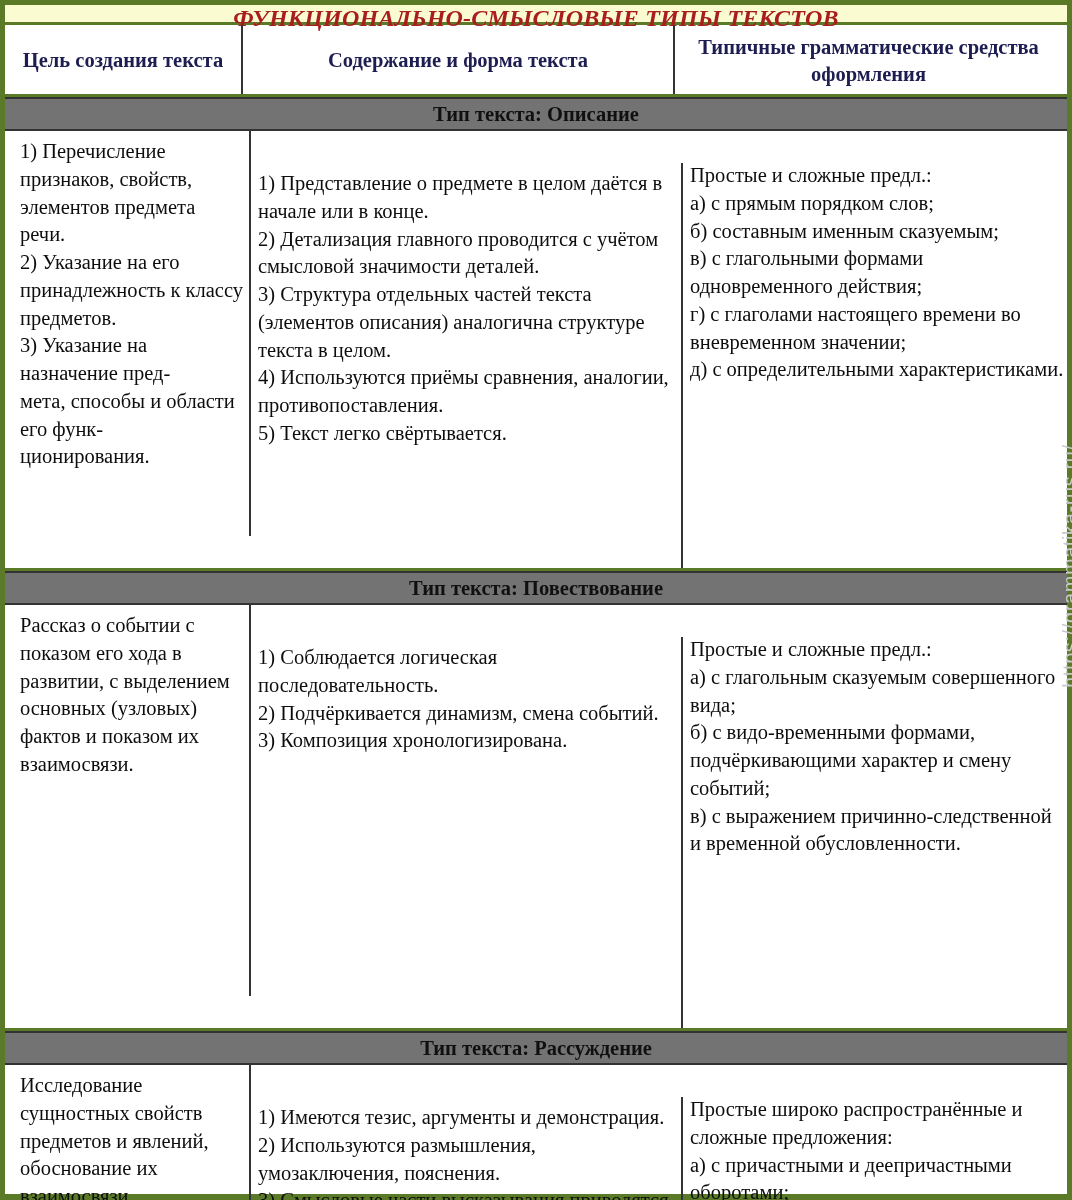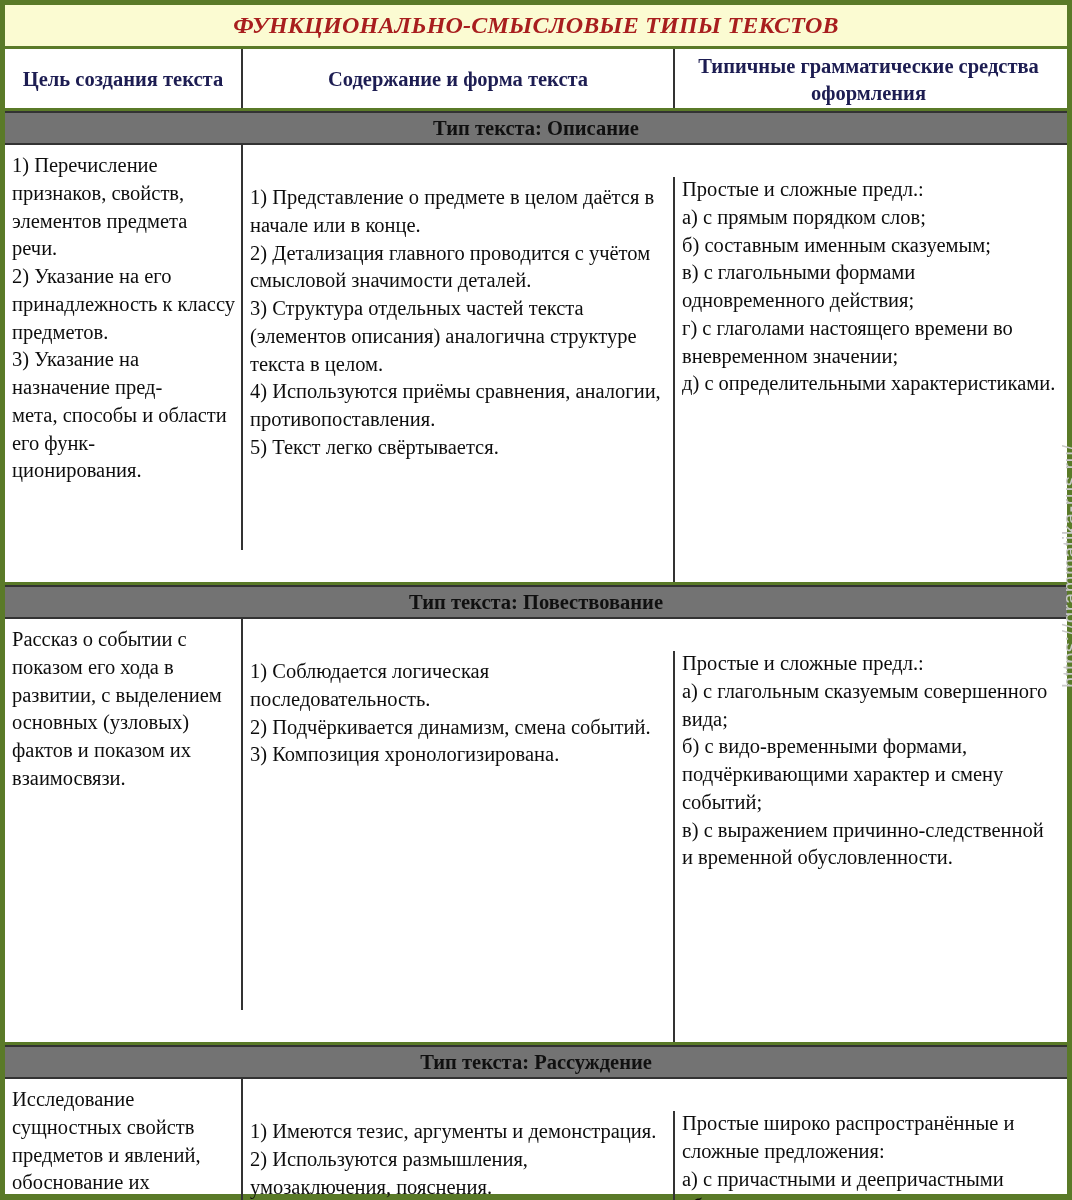--- a/index.html
+++ b/index.html
@@ -21,41 +21,41 @@
     height: 1200px;
     border-left: 5px solid #5a7a28;
     border-right: 5px solid #5a7a28;
     border-top: 5px solid #5a7a28;
     border-bottom: 6px solid #5a7a28;
     background: #ffffff;
   }
 
   
   .title-bar {
-    height: 44px;
+    height: 20px;
     background: #fbfbd2;
     border-bottom: 3px solid #5a7a28;
     display: flex;
-    align-items: center;
+    align-items: flex-start;
     justify-content: center;
   }
   .title-text {
     color: #a81e1e;
     font-style: italic;
     font-weight: bold;
     font-size: 24px;
     letter-spacing: .2px;
     white-space: nowrap;
     font-family: "Liberation Serif", "DejaVu Serif", serif;
   }
 
   
   .header-row {
     display: flex;
-    height: 62px;
+    height: 72px;
     border-bottom: 3px solid #5a7a28;
   }
   .header-cell {
     display: flex;
     align-items: center;
     justify-content: center;
     text-align: center;
     color: #1d1d52;
     font-weight: bold;
     font-size: 20.5px;
@@ -80,20 +80,21 @@
     font-weight: bold;
     font-size: 20.5px;
     color: #101010;
     white-space: nowrap;
   }
 
   
   .content-row {
     display: flex;
     border-bottom: 3px solid #5a7a28;
+    padding-left: 8px;
   }
   .content-row.last { border-bottom: none; }
   .cell {
     padding: 7px 6px 4px 7px;
     font-size: 20.5px;
     line-height: 1.355;
     color: #0d0d0d;
     overflow: hidden;
     white-space: pre-line;
   }

